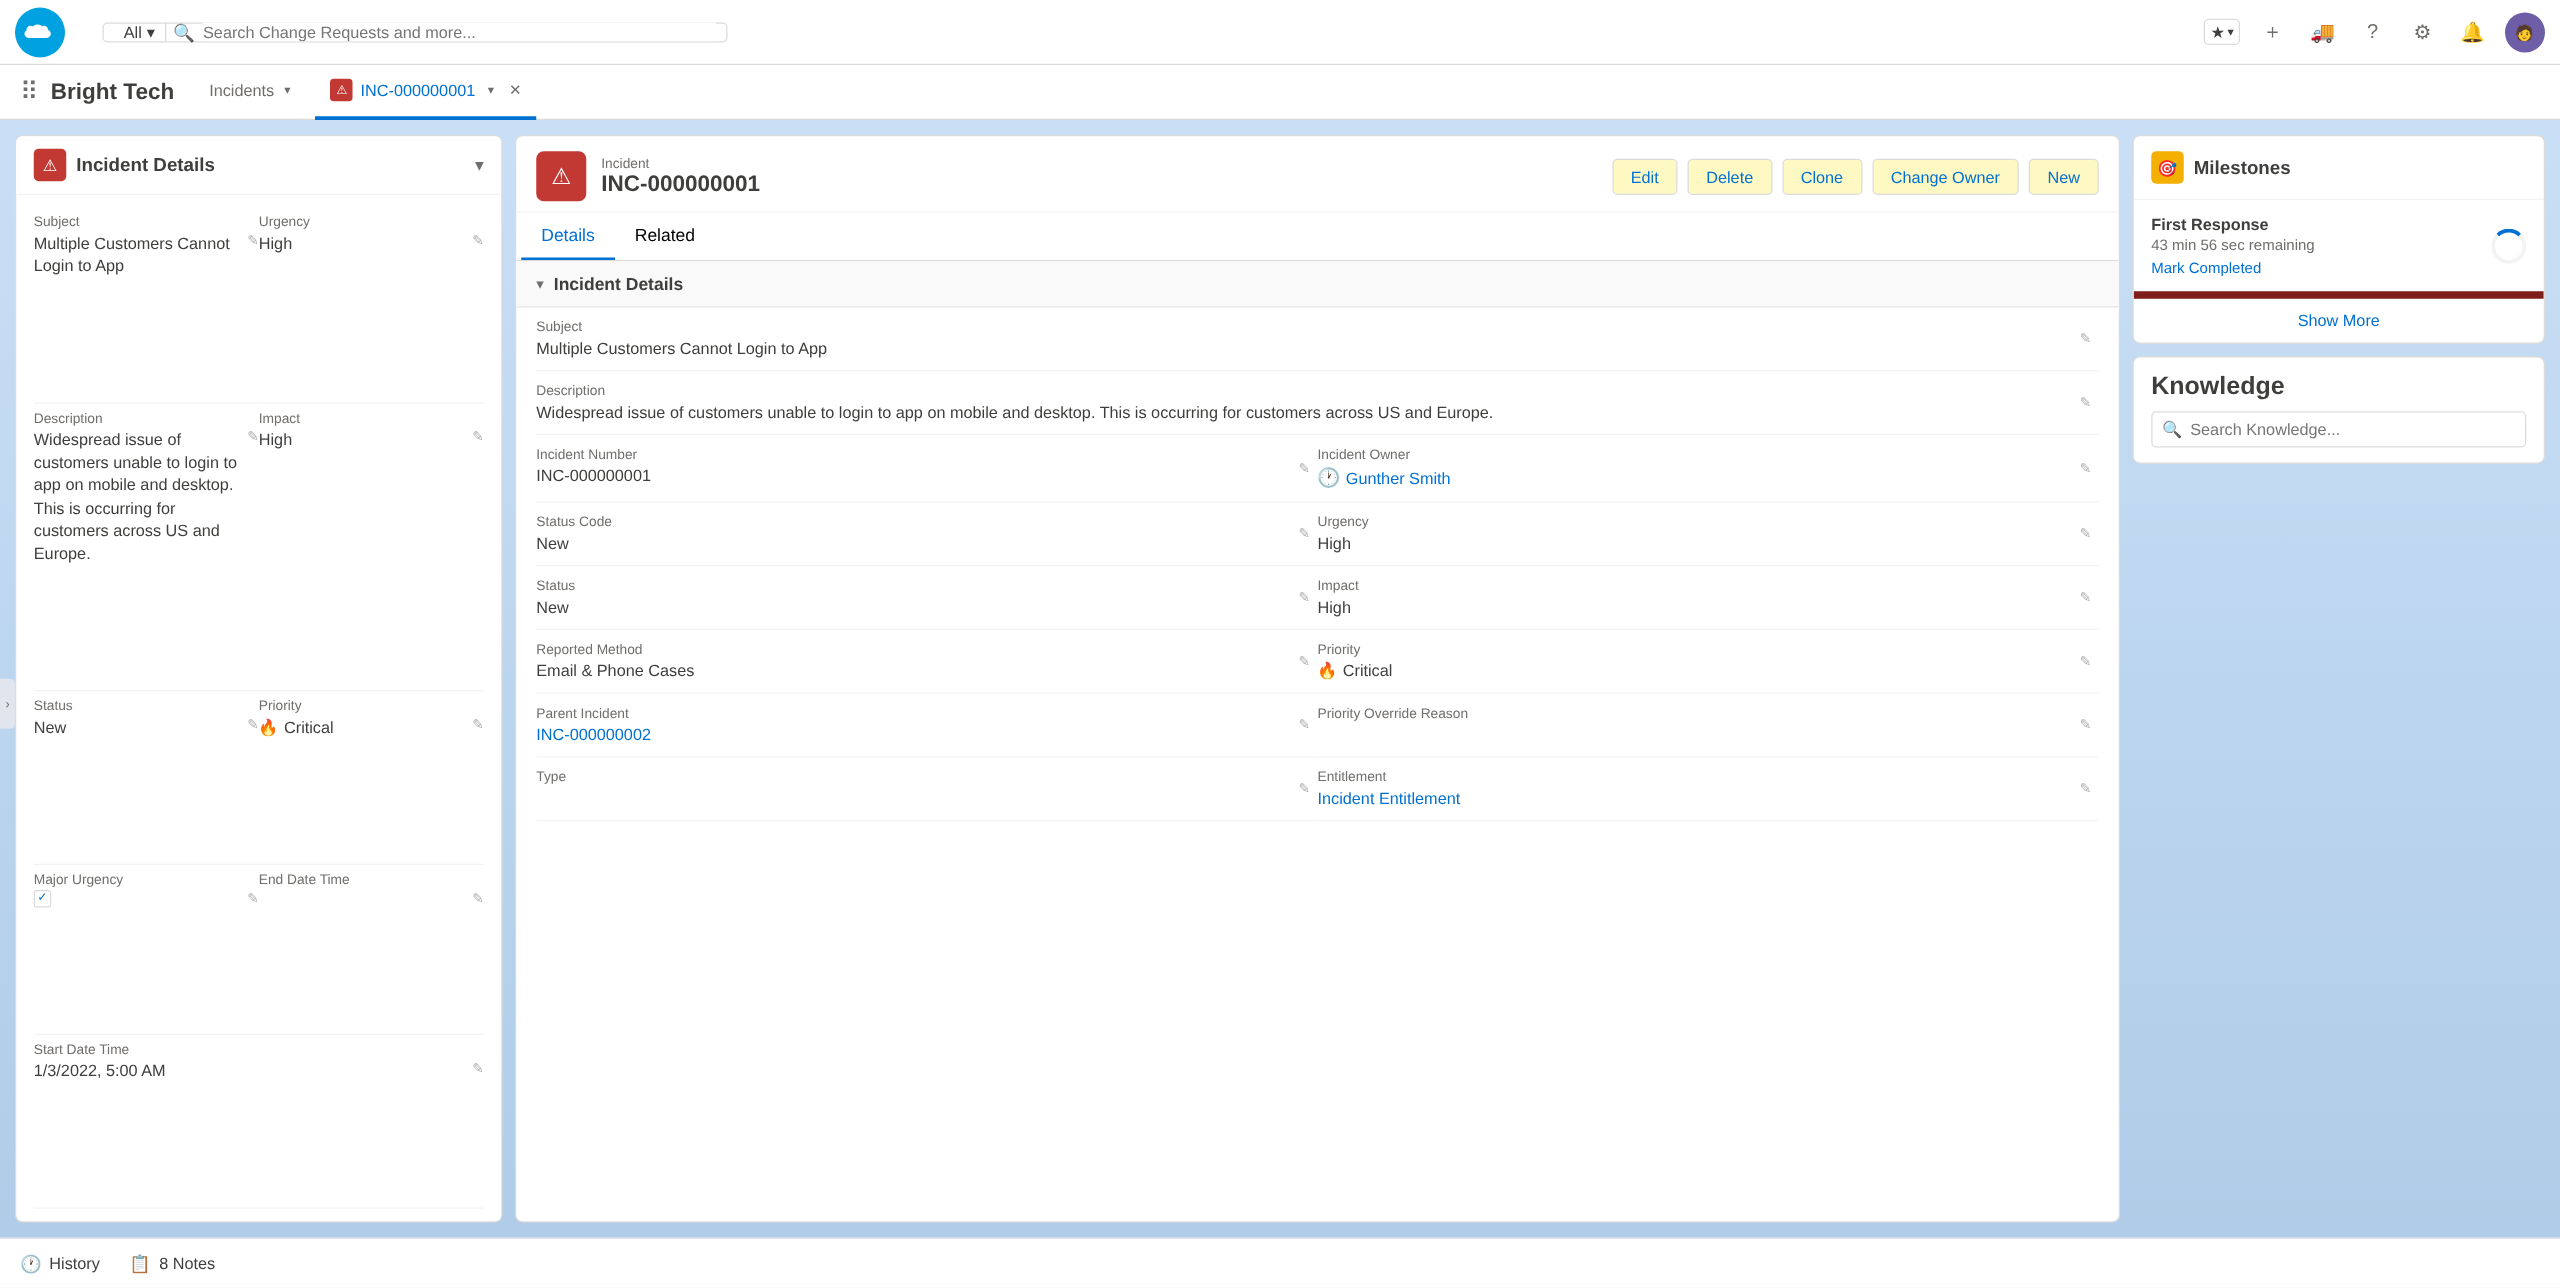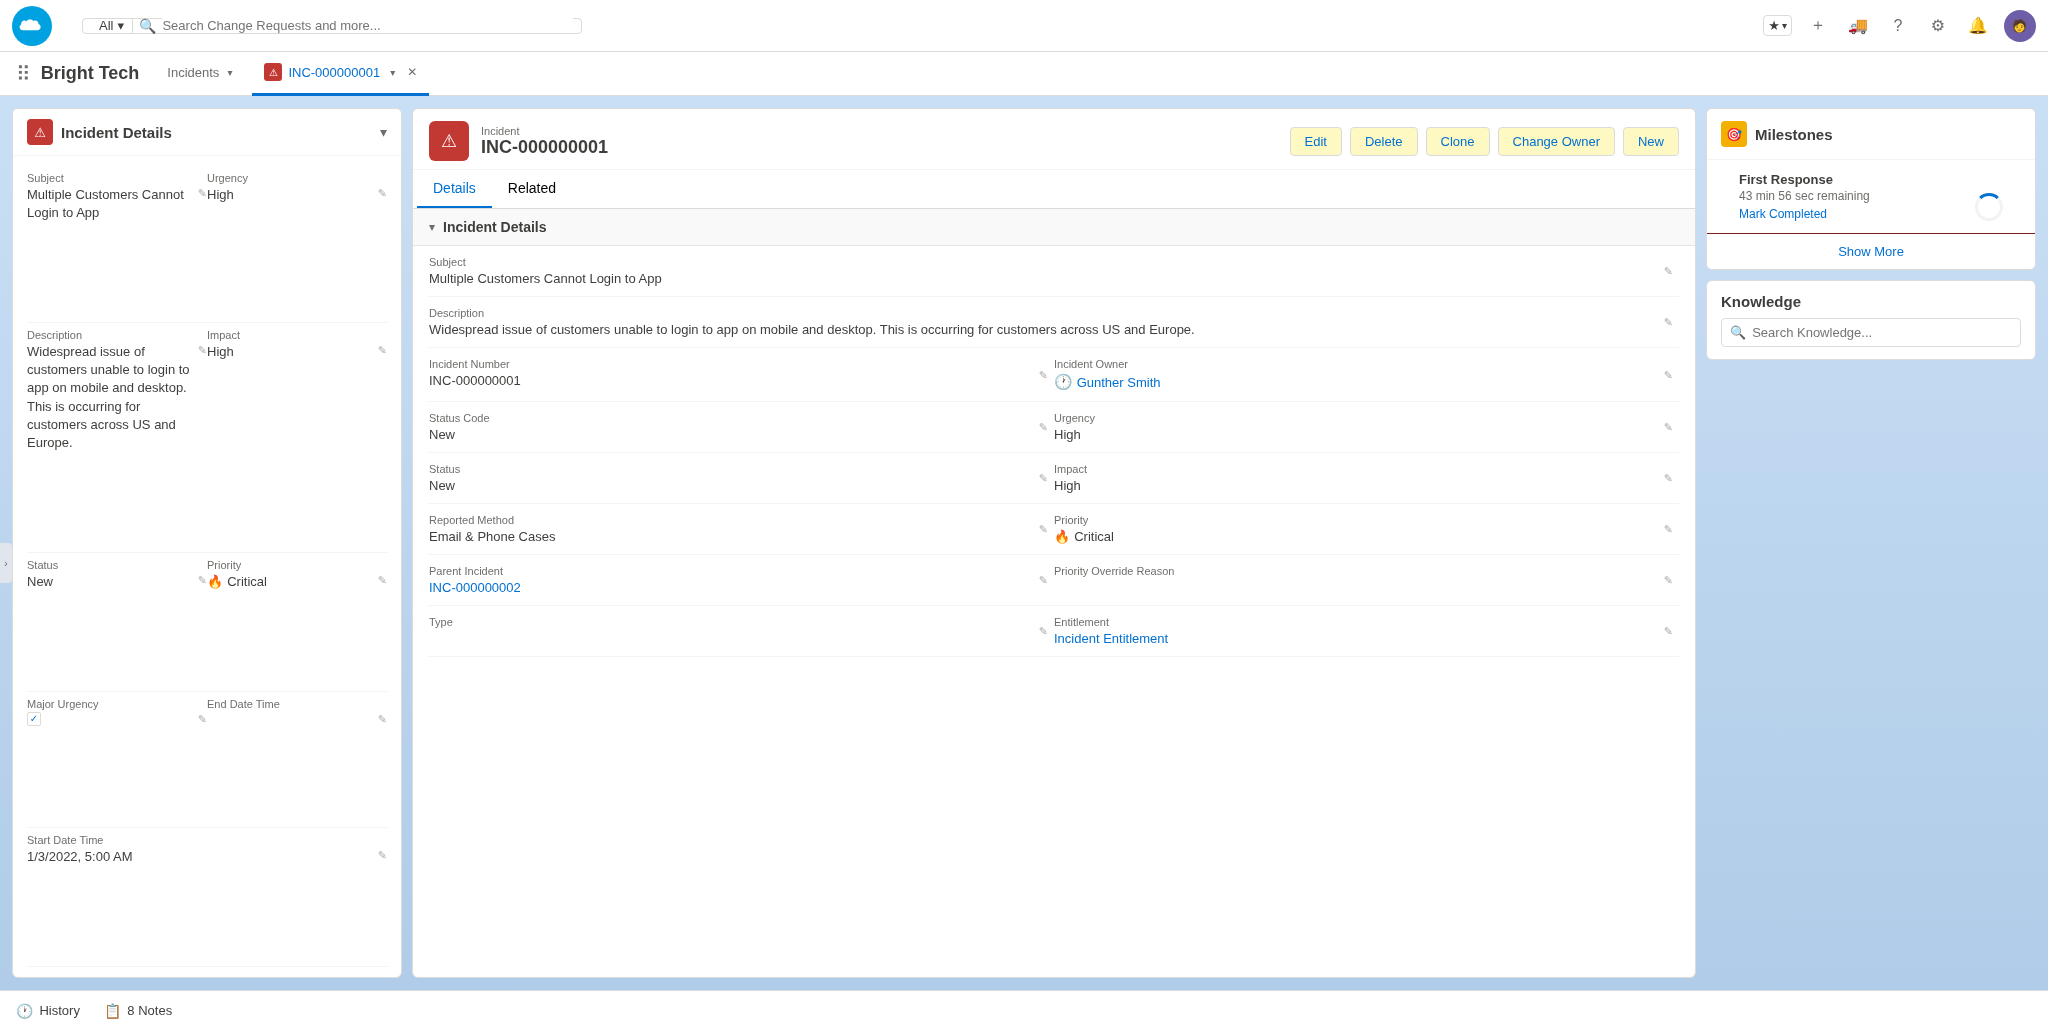--- a/index.html
+++ b/index.html
@@ -323,23 +323,23 @@
     .milestone-icon {
       width: 26px; height: 26px;
       background: #f4b000;
       border-radius: 4px;
       display: flex; align-items: center; justify-content: center;
       color: white; font-size: 13px;
     }
     .milestone-title { font-size: 15px; font-weight: 700; }
 
     .milestone-item {
-      padding: 12px 32px;
-      border-bottom: 1px solid #7f1d1d;
-      display: flex; align-items: flex-end;
+      padding: 12px 14px;
+      border-bottom: 6px solid #7f1d1d;
+      display: flex; align-items: center;
       gap: 10px;
     }
     .milestone-item-text { flex: 1; }
     .milestone-item-name { font-size: 13px; font-weight: 700; }
     .milestone-item-time { font-size: 12px; color: #706e6b; margin-top: 2px; }
     .milestone-complete-link { color: #0070d2; font-size: 12px; cursor: pointer; margin-top: 4px; display: block; }
     .milestone-spinner {
       width: 28px; height: 28px;
       border: 3px solid #f3f3f3;
       border-top: 3px solid #0070d2;
@@ -356,21 +356,21 @@
 
     .knowledge-card {
       background: white;
       border-radius: 6px;
       border: 1px solid #dddbda;
       overflow: hidden;
     }
     .knowledge-header {
       padding: 12px 14px 8px;
     }
-    .knowledge-title { font-size: 15px; font-weight: 700; }
+    .knowledge-title { font-size: 20px; font-weight: 700; }
     .knowledge-search {
       margin: 0 14px 12px;
       display: flex; align-items: center; gap: 6px;
       border: 1px solid #dddbda;
       border-radius: 4px;
       padding: 6px 8px;
       background: white;
     }
     .knowledge-search input {
       border: none; outline: none; font-size: 13px; color: #706e6b; flex: 1;

